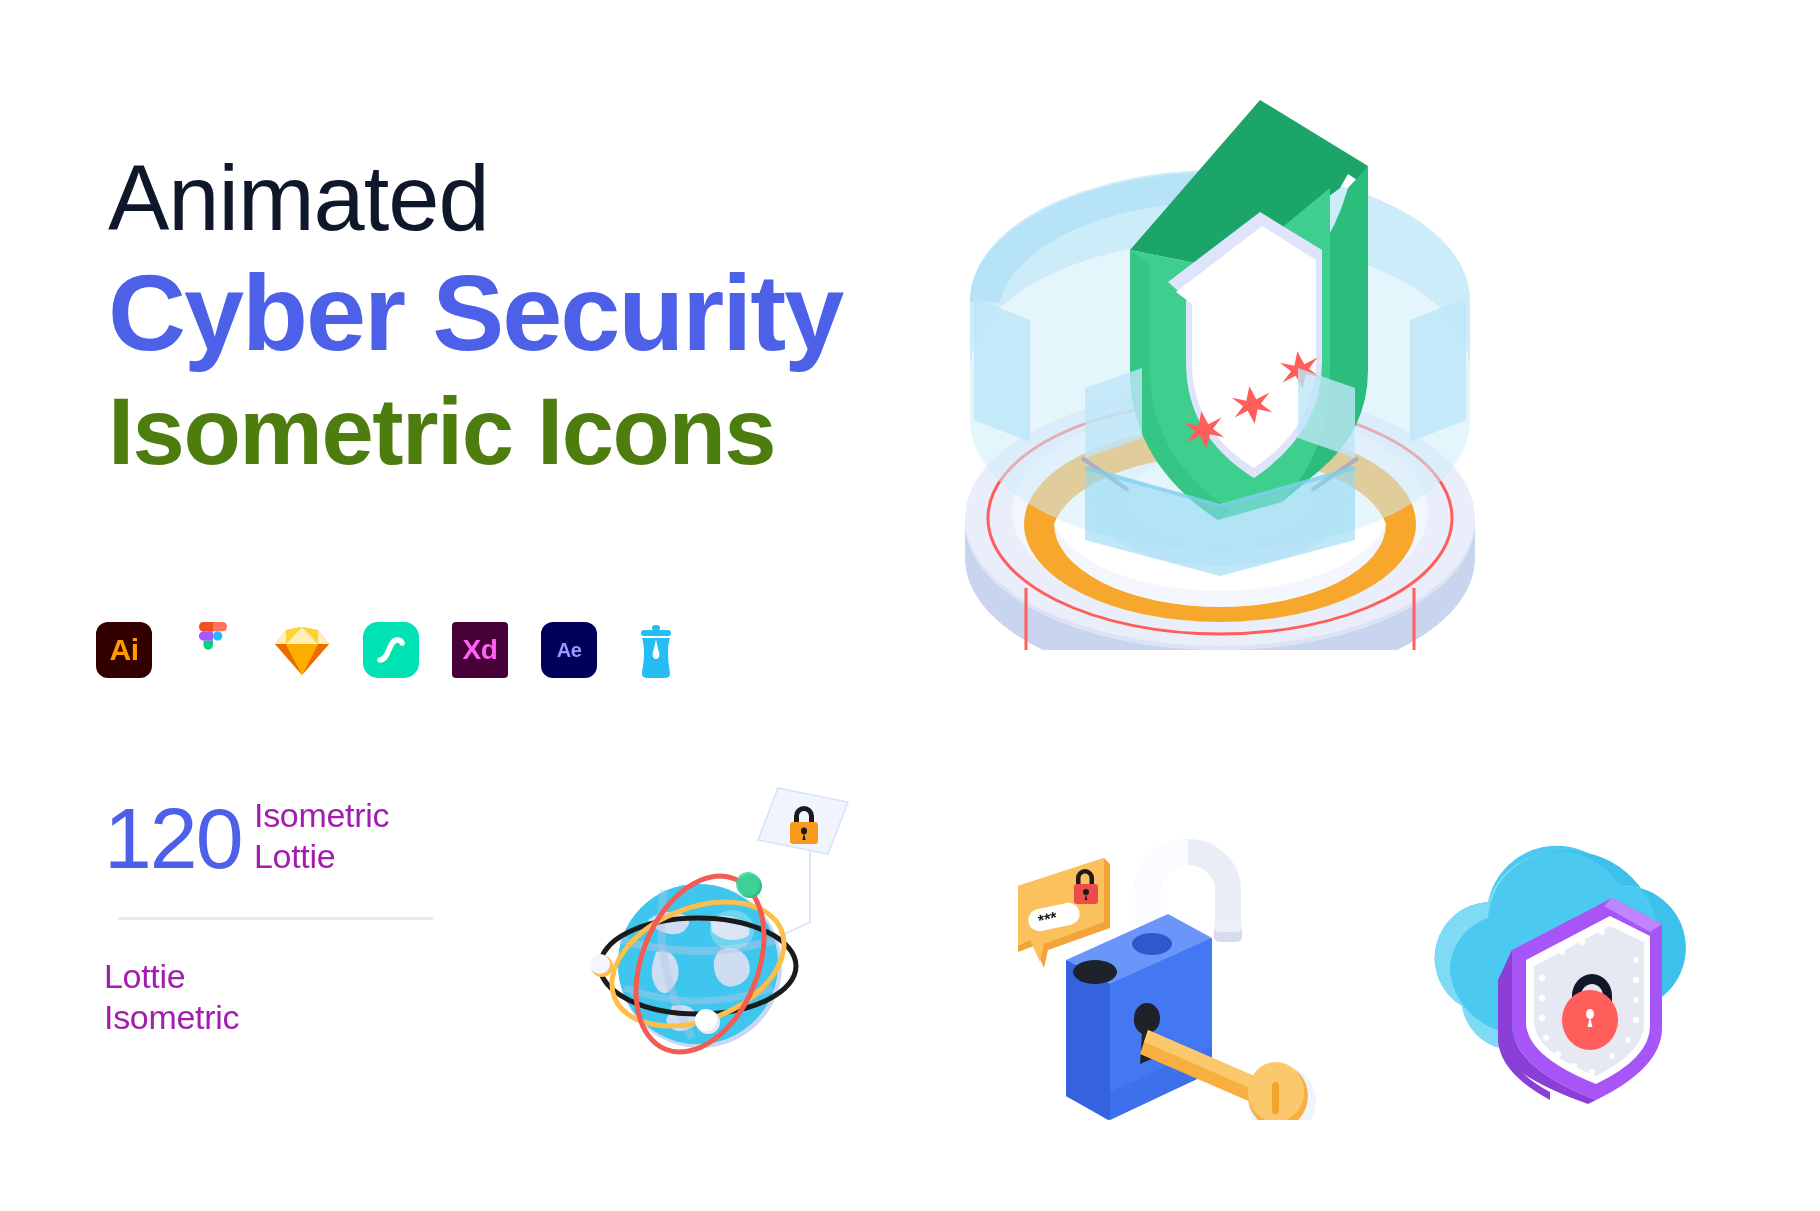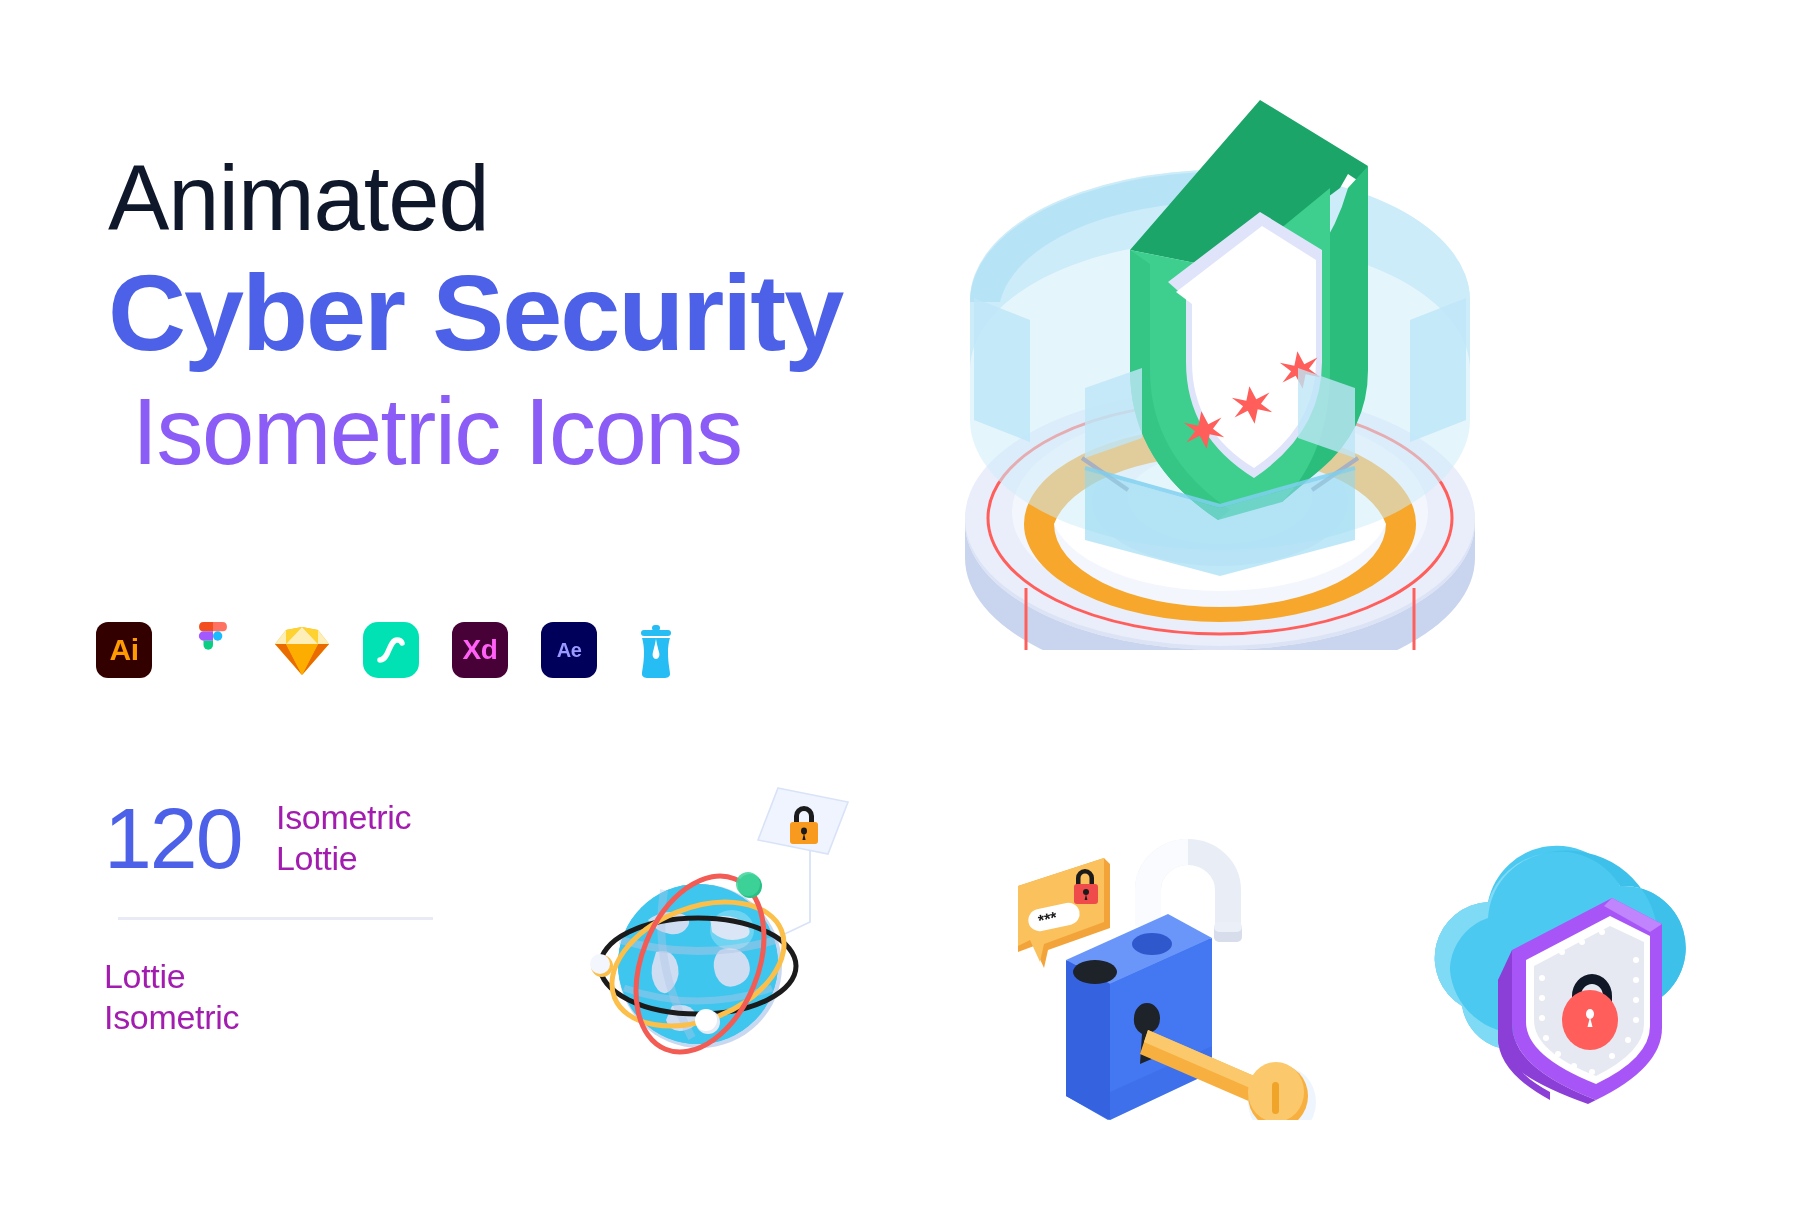--- a/index.html
+++ b/index.html
@@ -15,55 +15,55 @@
   .left-col { position: absolute; left: 108px; top: 150px; width: 820px; }
   .title-animated {
     font-size: 92px; color: #0F172A; font-weight: 400;
     letter-spacing: -1px; line-height: 1.05;
   }
   .title-main {
     font-size: 108px; color: #4C60E8; font-weight: 700;
     letter-spacing: -2px; line-height: 1.18; margin-top: 2px;
   }
   .title-sub {
-    font-size: 94px; color: #8b5cf6; font-weight: 400;
-    letter-spacing: -1.5px; line-height: 1.14; margin-top: 2px; margin-left: 24px;
+    font-size: 94px; color: #4d7c0f; font-weight: 700;
+    letter-spacing: -1.5px; line-height: 1.14; margin-top: 2px;
   }
 
   
   .app-icons {
     position: absolute; left: 96px; top: 622px;
     display: flex; align-items: center; gap: 33px;
   }
   .app-icon { width: 56px; height: 56px; position: relative; flex: 0 0 auto; }
 
   .ic-ai {
     background: #330000; border-radius: 12px;
     display: flex; align-items: center; justify-content: center;
     color: #FF9A00; font-size: 30px; font-weight: 700;
     font-family: "Liberation Sans", sans-serif; letter-spacing: -0.5px;
   }
   .ic-xd {
-    background: #470137; border-radius: 12px;
+    background: #470137; border-radius: 4px;
     display: flex; align-items: center; justify-content: center;
     color: #FF61F6; font-size: 28px; font-weight: 700; letter-spacing: -0.5px;
   }
   .ic-ae {
     background: #00005B; border-radius: 12px;
     display: flex; align-items: center; justify-content: center;
     color: #9999FF; font-size: 20px; font-weight: 700; letter-spacing: -0.5px;
   }
   .ic-principle {
     background: #00E2B4; border-radius: 15px;
     display: flex; align-items: center; justify-content: center;
   }
 
   
   .stats { position: absolute; left: 104px; top: 795px; width: 420px; }
-  .stat-row { display: flex; align-items: center; gap: 22px; }
+  .stat-row { display: flex; }
   .stat-num {
     color: #4C60E8; font-size: 86px; font-weight: 500;
     letter-spacing: -2px; line-height: 1; min-width: 150px;
   }
   .stat-num.narrow { min-width: 118px; }
   .stat-label {
     color: #a21caf; font-size: 34px; font-weight: 400;
     line-height: 1.22; letter-spacing: -0.3px;
   }
   .divider {

